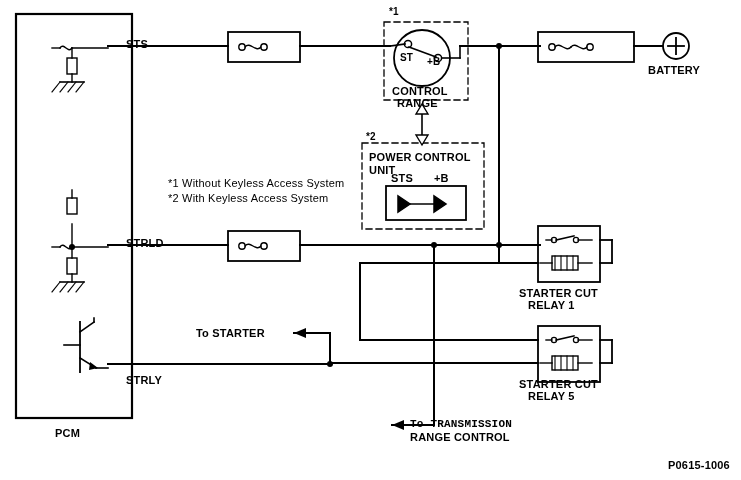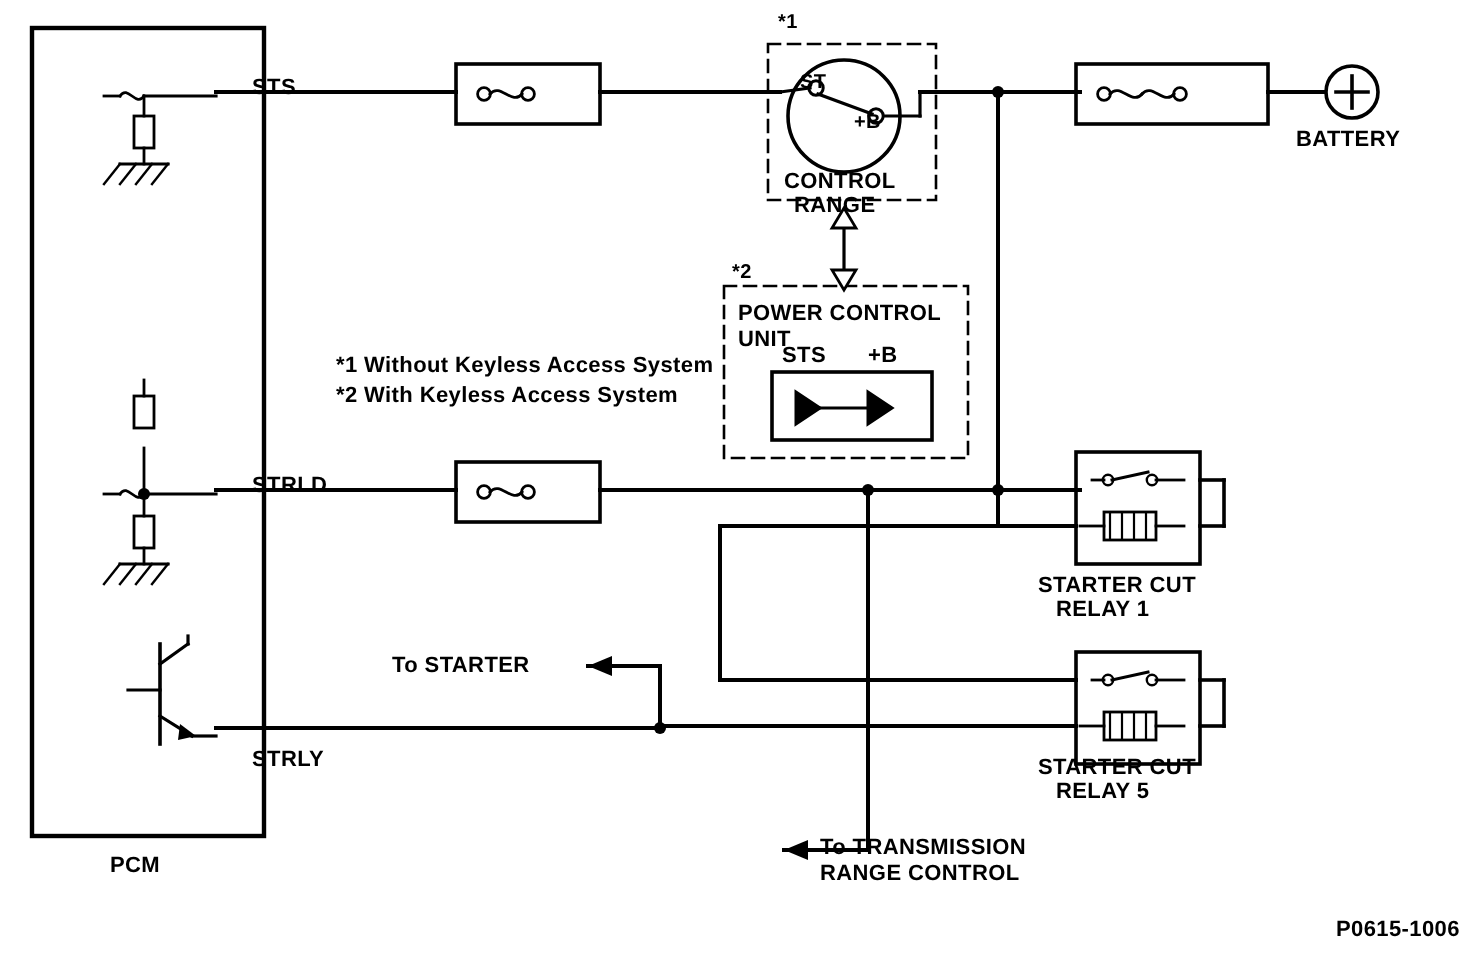--- a/index.html
+++ b/index.html
@@ -25,21 +25,21 @@
     color: #000000;
     white-space: pre;
     line-height: 12px;
     letter-spacing: 0.2px;
   }
   .lbl.sm {
     font-size: 10px;
   }
   .lbl.note {
     font-size: 11px;
-    font-weight: bold;
+    font-weight: normal;
   }
   svg {
     position: absolute;
     left: 0;
     top: 0;
   }
 </style>
 </head>
 <body>
 
@@ -208,21 +208,21 @@
     </g>
   </svg>
 
   <div class="lbl" style="left:126px; top:38px;">STS</div>
   <div class="lbl" style="left:126px; top:237px;">STRLD</div>
   <div class="lbl" style="left:126px; top:356px;margin-top:18px;">STRLY</div>
 
   <div class="lbl" style="left:55px; top:427px;">PCM</div>
 
   <div class="lbl sm" style="left:389px; top:6px;">*1</div>
-  <div class="lbl sm" style="left:400px; top:36px;">ST</div>
+  <div class="lbl sm" style="left:400px; top:52px;">ST</div>
   <div class="lbl sm" style="left:427px; top:56px;">+B</div>
   <div class="lbl" style="left:392px; top:85px;">CONTROL</div>
   <div class="lbl" style="left:397px; top:97px;">RANGE</div>
 
   <div class="lbl sm" style="left:366px; top:131px;">*2</div>
   <div class="lbl" style="left:369px; top:151px;">POWER CONTROL</div>
   <div class="lbl" style="left:369px; top:164px;">UNIT</div>
   <div class="lbl" style="left:391px; top:172px;">STS</div>
   <div class="lbl" style="left:434px; top:172px;">+B</div>
 
@@ -231,18 +231,18 @@
 
   <div class="lbl" style="left:519px; top:287px;">STARTER CUT</div>
   <div class="lbl" style="left:528px; top:299px;">RELAY 1</div>
 
   <div class="lbl" style="left:519px; top:378px;">STARTER CUT</div>
   <div class="lbl" style="left:528px; top:390px;">RELAY 5</div>
 
   <div class="lbl" style="left:648px; top:64px;">BATTERY</div>
 
   <div class="lbl" style="left:196px; top:327px;">To STARTER</div>
-  <div class="lbl" style="left:410px; top:418px;">To TRANSMISSION</div>
+  <div class="lbl" style="left:410px; top:418px;font-family:Liberation Mono, monospace;">To TRANSMISSION</div>
   <div class="lbl" style="left:410px; top:431px;">RANGE CONTROL</div>
 
   <div class="lbl" style="left:668px; top:459px;">P0615-1006</div>
 
 </div>
 
 </body></html>

